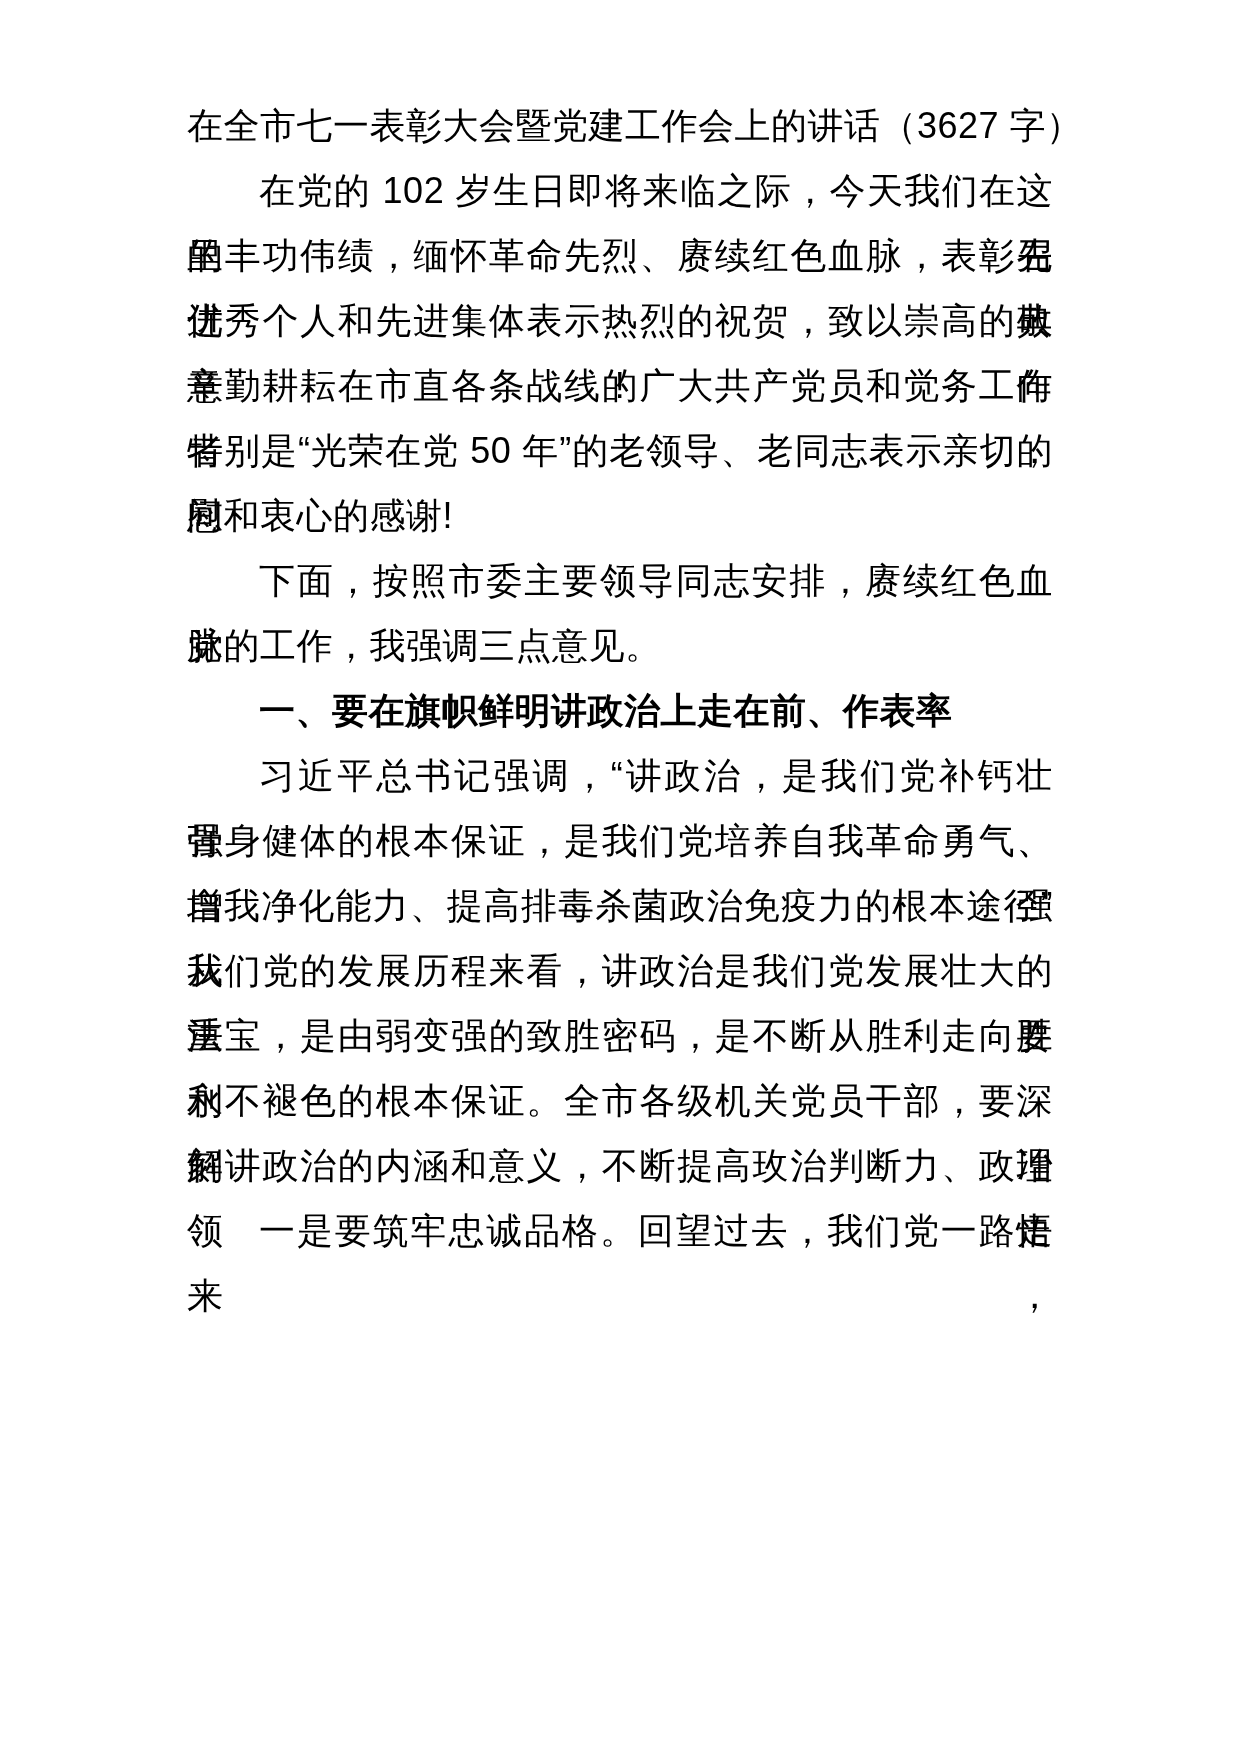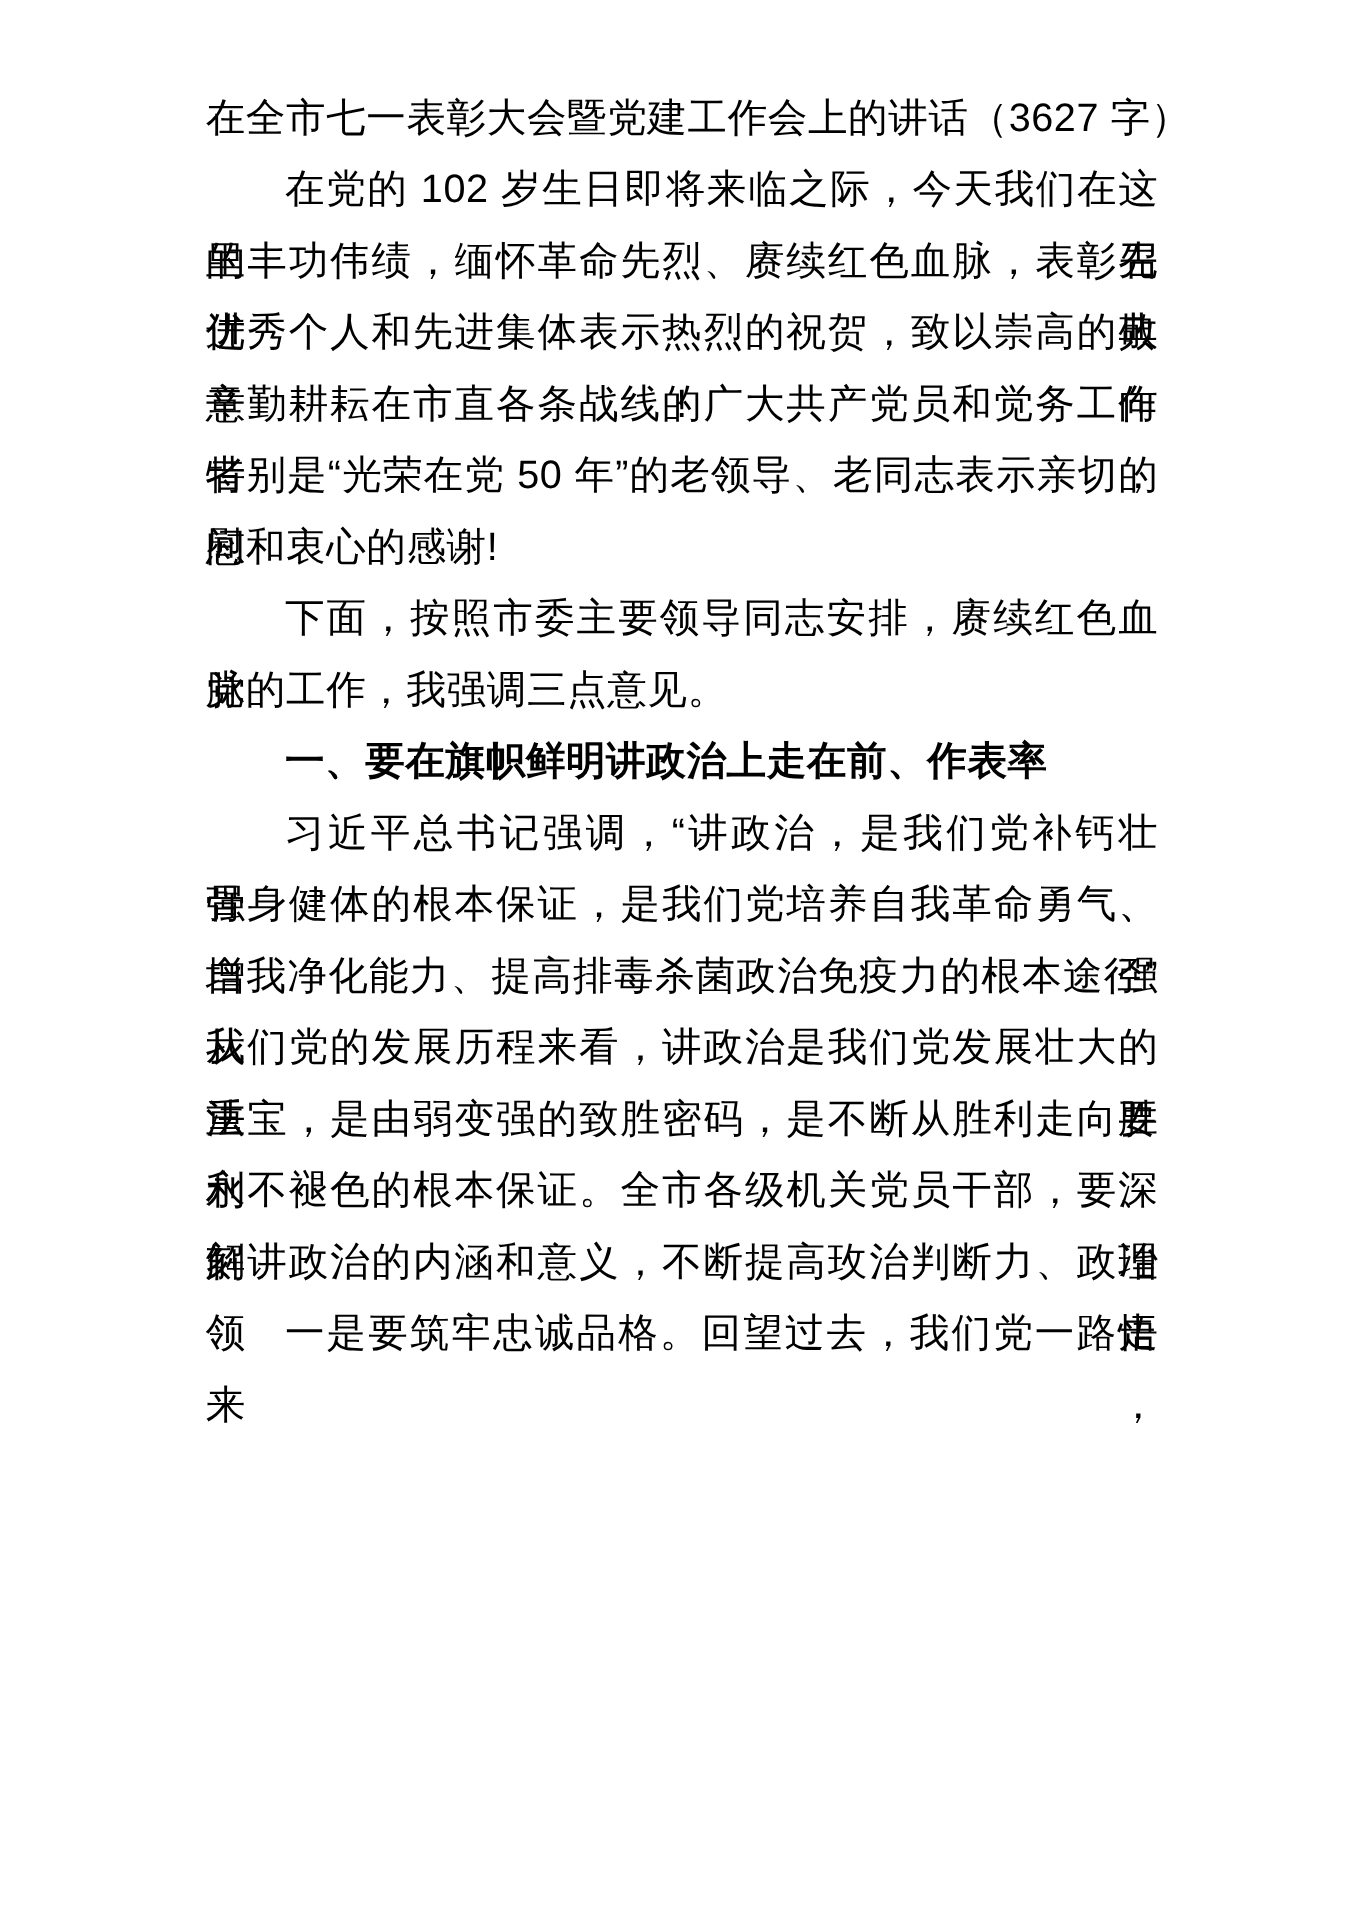--- a/index.html
+++ b/index.html
@@ -11,21 +11,21 @@
     width: 1240px;
     height: 1754px;
     font-family: "Liberation Sans", sans-serif;
     color: #000000;
     overflow: hidden;
   }
   .page {
     box-sizing: border-box;
     width: 1240px;
     height: 1254px;
-    padding: 74px 187px 0 187px;
+    padding: 93px 187px 0 187px;
     background: #ffffff;
   }
   .line {
     height: 65px;
     line-height: 65px;
     font-size: 36px;
     white-space: nowrap;
     letter-spacing: 0.5px;
   }
   

